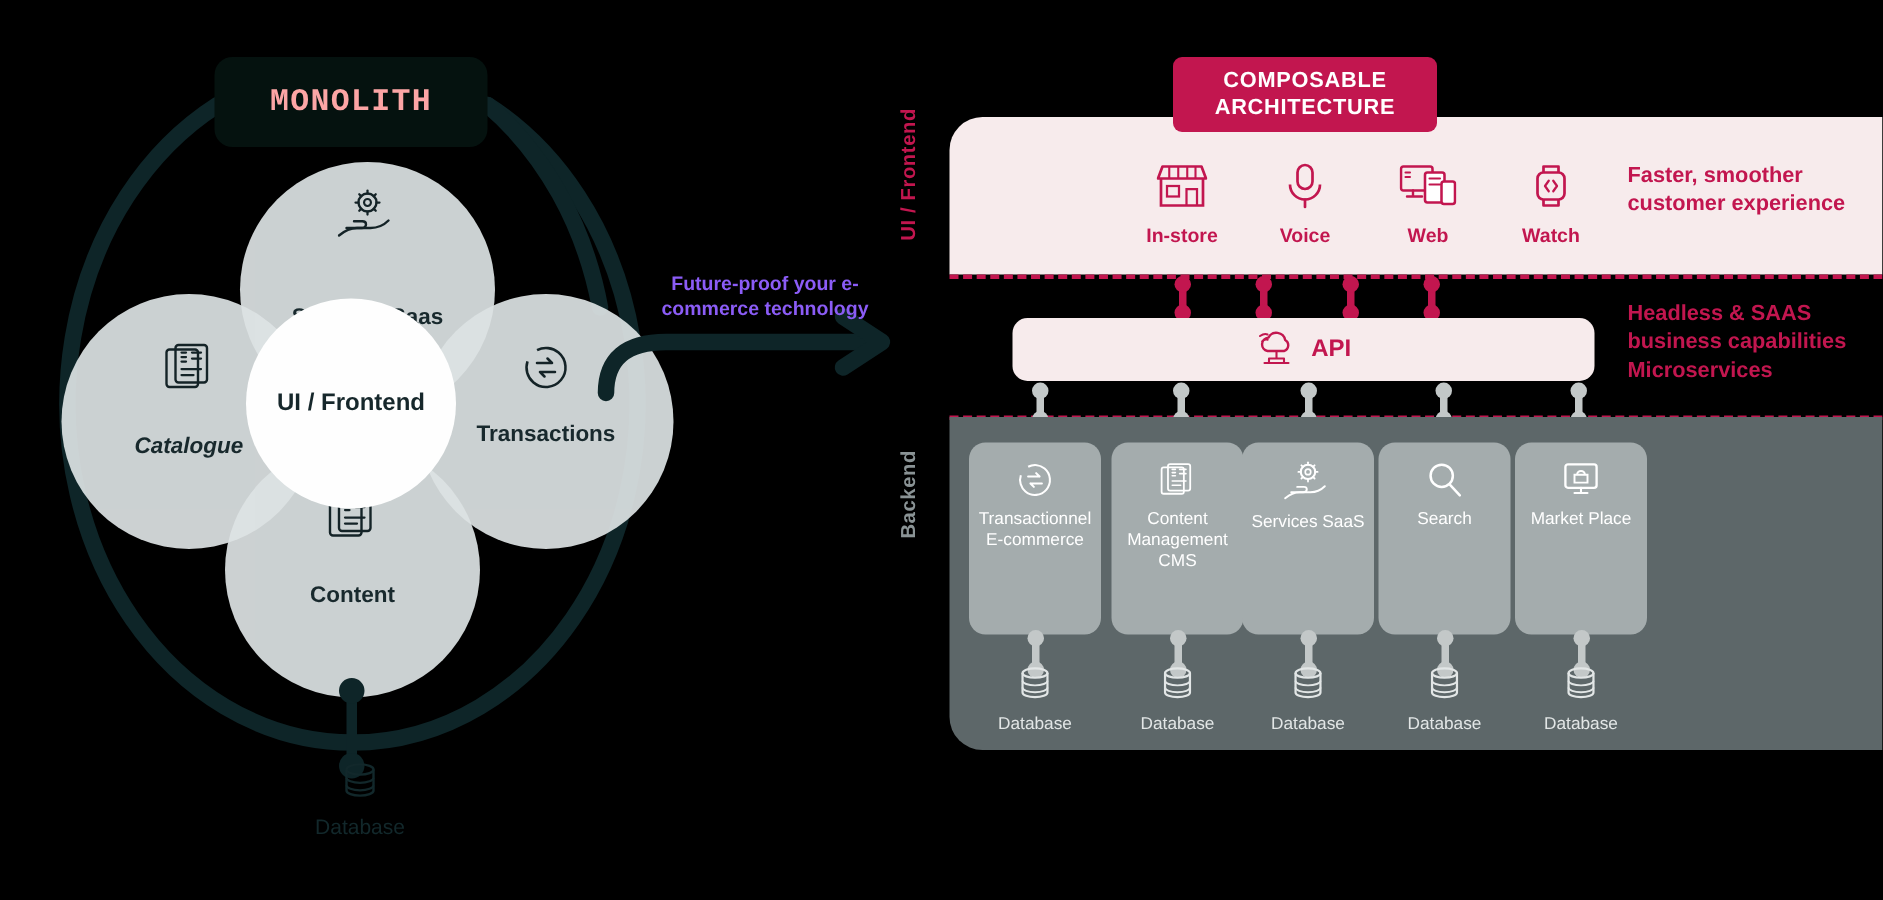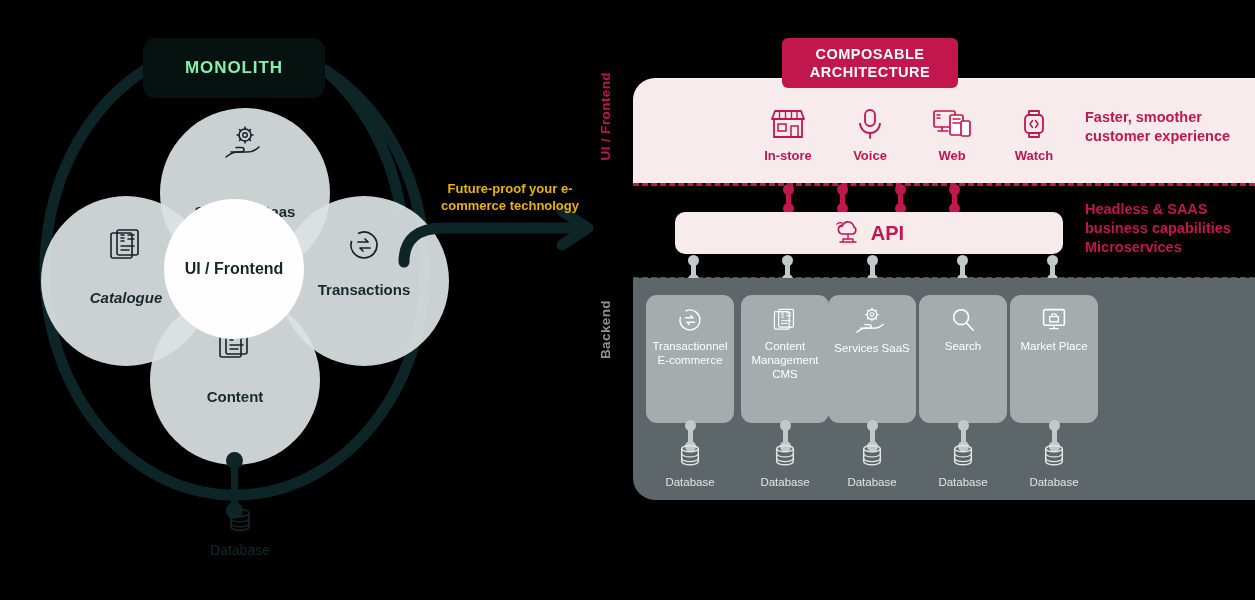--- a/index.html
+++ b/index.html
@@ -4,21 +4,21 @@
 <style>
   html,body{margin:0;padding:0;background:#000;}
   body{width:1255px;height:600px;overflow:hidden;font-family:"Liberation Sans",sans-serif;}
   #stage{position:relative;width:1255px;height:600px;background:#000;}
 
   
   #left{position:absolute;left:0;top:0;width:620px;height:600px;}
 
   .monolith-box{position:absolute;left:143px;top:38px;width:182px;height:60px;
         background:#05120f;border-radius:12px;display:flex;align-items:center;justify-content:center;}
-  .monolith-box span{color:#86efac;font-size:17px;font-weight:700;letter-spacing:.9px;}
+  .monolith-box span{color:#fca5a5;font-size:21px;font-weight:700;letter-spacing:.9px;font-family:Liberation Mono, monospace;}
 
   .db-stem{position:absolute;left:231px;top:457px;width:7px;height:56px;background:#0e2528;border-radius:4px;}
   .db-dot-a{position:absolute;left:226px;top:452px;width:17px;height:17px;border-radius:50%;background:#0e2528;}
   .db-dot-b{position:absolute;left:226px;top:502px;width:17px;height:17px;border-radius:50%;background:#0e2528;}
   .mono-db{position:absolute;left:181px;top:508px;width:118px;text-align:center;color:#12282b;}
   .mono-db .lbl{font-size:14px;margin-top:2px;color:#12282b;}
 
   .vcircle{position:absolute;border-radius:50%;background:#dde3e4;opacity:.92;
            display:flex;flex-direction:column;align-items:center;justify-content:center;}
   .vcircle .lbl{font-size:15px;color:#1b2d31;font-weight:600;margin-top:6px;}
@@ -28,21 +28,21 @@
   .vc-catalogue .lbl{margin-top:32px;}
   .vc-transactions{left:279px;top:196px;width:170px;height:170px;}
   .vc-transactions .lbl{margin-top:16px;}
   .vc-content{left:150px;top:295px;width:170px;height:170px;}
   .vc-content .lbl{margin-top:32px;}
   .vc-center{left:164px;top:199px;width:140px;height:140px;background:#fefefe;opacity:1;z-index:5;}
   .vc-center .lbl{font-size:16px;margin-top:0;color:#16272b;font-weight:600;}
 
   .arrow-wrap{position:absolute;left:396px;top:178px;width:210px;height:90px;}
   .arrow-cap{position:absolute;left:430px;top:180px;width:160px;text-align:center;
-             color:#eab308;font-size:13px;line-height:17px;font-weight:600;}
+             color:#8b5cf6;font-size:13px;line-height:17px;font-weight:600;}
 
   
   #right{position:absolute;left:620px;top:0;width:635px;height:600px;}
 
   .panel-ui{position:absolute;left:13px;top:78px;width:622px;height:105px;
             background:#f7ebec;border-radius:22px 0 0 0;}
   .dash{position:absolute;height:0;border-top:3px dashed #c2164f;left:13px;width:622px;}
   .dash-1{top:183px;}
   .dash-2{top:277px;}
 
@@ -53,21 +53,21 @@
   .channels{position:absolute;left:140px;top:108px;display:flex;gap:26px;}
   .chan{width:56px;text-align:center;}
   .chan .lbl{color:#c2164f;font-size:13px;font-weight:700;margin-top:4px;}
 
   .side-note{position:absolute;color:#c2164f;font-weight:700;font-size:14.5px;line-height:19px;}
   .note-1{left:465px;top:108px;width:170px;}
   .note-2{left:465px;top:200px;width:175px;}
 
   .api-bar{position:absolute;left:55px;top:212px;width:388px;height:42px;background:#f7ebec;
            border-radius:10px;display:flex;align-items:center;justify-content:center;gap:9px;}
-  .api-bar .lbl{color:#c2164f;font-size:20px;font-weight:700;}
+  .api-bar .lbl{color:#c2164f;font-size:16px;font-weight:700;}
 
   .conn{position:absolute;width:5px;border-radius:3px;}
   .conn i{position:absolute;left:-3px;width:11px;height:11px;border-radius:50%;}
   .conn.pink{background:#c2164f;} .conn.pink i{background:#c2164f;}
   .conn.grey{background:#c3c8c8;} .conn.grey i{background:#c3c8c8;}
   .conn i.top{top:-5px;} .conn i.bot{bottom:-5px;}
 
   .panel-be{position:absolute;left:13px;top:278px;width:622px;height:222px;
             background:#5d6769;border-radius:0 0 0 22px;}
 

